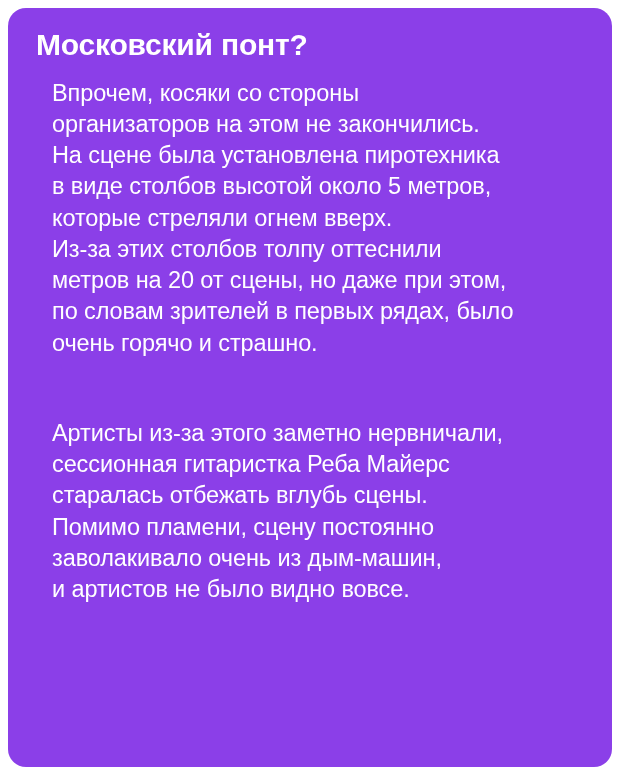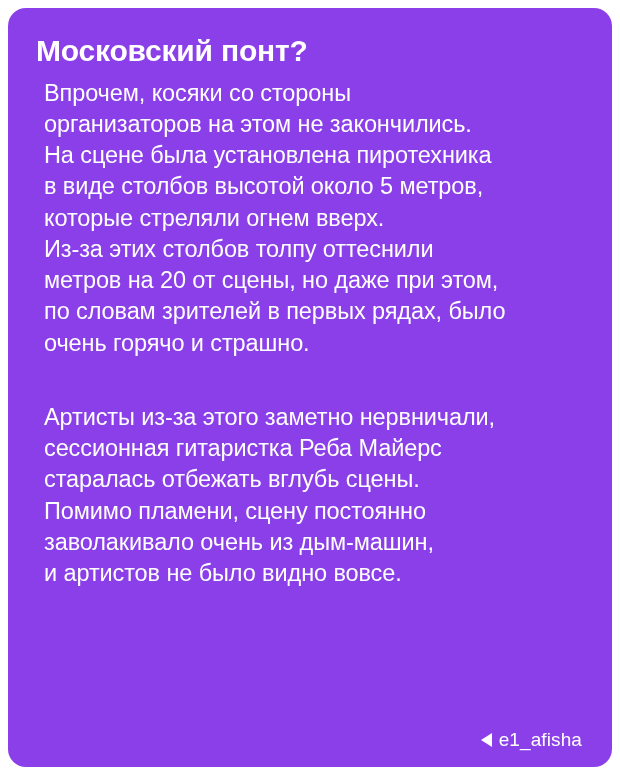--- a/index.html
+++ b/index.html
@@ -15,36 +15,36 @@
   }
   .card {
     position: absolute;
     left: 8px;
     top: 8px;
     width: 604px;
     height: 759px;
     background: #8b3fe8;
     border-radius: 18px;
     box-sizing: border-box;
-    padding: 26px 28px 0 28px;
+    padding: 20px 28px 0 28px;
     overflow: hidden;
   }
   .card-title {
     color: #ffffff;
     font-size: 30px;
     font-weight: bold;
     line-height: 1.12;
     margin: 0 0 10px 0;
     letter-spacing: -0.2px;
   }
   .body-text {
     color: #ffffff;
     font-size: 23.5px;
     line-height: 1.33;
-    margin: 8px;
+    margin: 16px;
     letter-spacing: -0.1px;
     white-space: pre-wrap;
   }
   .para-gap {
     height: 27px;
   }
   .attribution {
     position: absolute;
     right: 30px;
     bottom: 16px;
@@ -81,17 +81,13 @@
 по словам зрителей в первых рядах, было
 очень горячо и страшно.</p>
   <div class="para-gap"></div>
   <p class="body-text">Артисты из-за этого заметно нервничали,
 сессионная гитаристка Реба Майерс
 старалась отбежать вглубь сцены.
 Помимо пламени, сцену постоянно
 заволакивало очень из дым-машин,
 и артистов не было видно вовсе.</p>
 
-  <div class="attribution">
-    <span class="attr-arrow"></span>
-    <span class="attr-label">e1_afisha</span>
-  </div>
 </div>
 
 </body></html>

